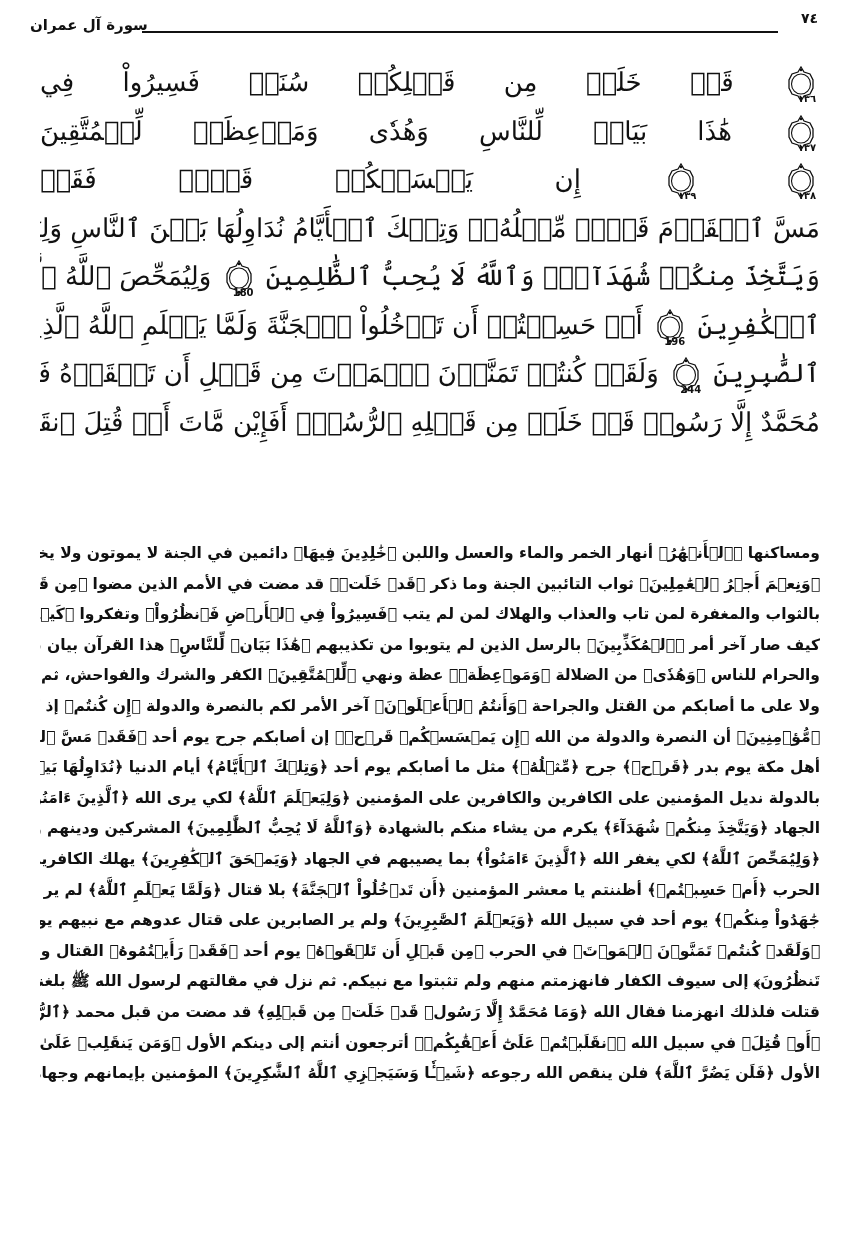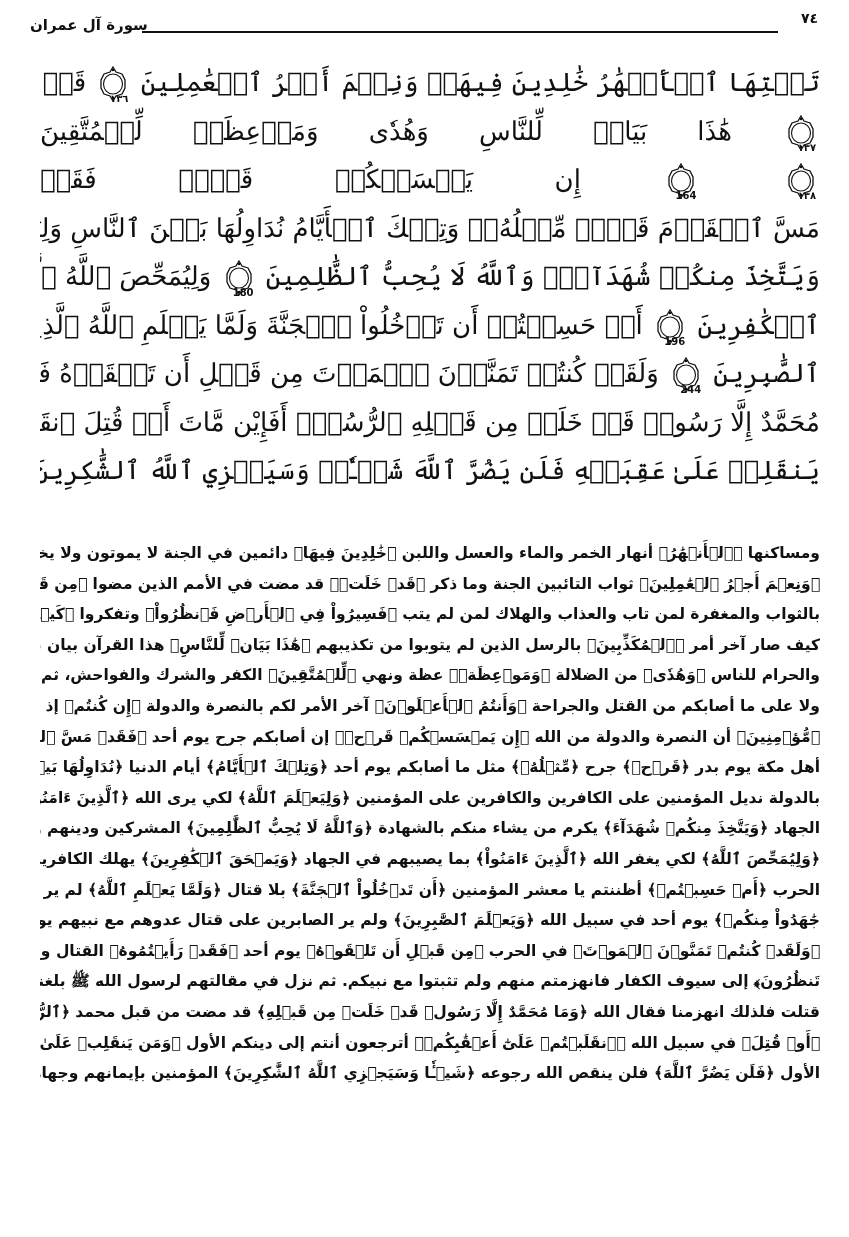--- a/index.html
+++ b/index.html
@@ -67,21 +67,21 @@
 
 <div class="page">
 
   <div class="header">
     <span class="surah-name">سورة آل عمران</span>
     <div class="header-rule"></div>
     <span class="page-number">٧٤</span>
   </div>
 
   <div class="quran" id="quran-block">
-      <div class="q-line"><span>تَحۡتِهَا ٱلۡأَنۡهَٰرُ خَٰلِدِينَ فِيهَاۚ وَنِعۡمَ أَجۡرُ ٱلۡعَٰمِلِينَ</span> <span class="ayah-marker"><svg width="30" height="36" viewBox="0 0 30 36">
+      <div class="q-line"> <span class="ayah-marker"><svg width="30" height="36" viewBox="0 0 30 36">
             <path d="M15 1 L18 6 L24 8 L27 14 L27 22 L24 28 L18 30 L15 35 L12 30 L6 28 L3 22 L3 14 L6 8 L12 6 Z" fill="none" stroke="#111" stroke-width="1.3"></path>
             <ellipse cx="15" cy="18" rx="9.5" ry="10" fill="none" stroke="#111" stroke-width="1.1"></ellipse>
             <circle cx="15" cy="4" r="1.3" fill="#111"></circle>
             <circle cx="15" cy="32" r="1.3" fill="#111"></circle>
           </svg><span class="ayah-num">١٣٦</span></span> <span>قَدۡ خَلَتۡ مِن قَبۡلِكُمۡ سُنَنٞ فَسِيرُواْ فِي</span> </div>
       <div class="q-line"> <span class="ayah-marker"><svg width="30" height="36" viewBox="0 0 30 36">
             <path d="M15 1 L18 6 L24 8 L27 14 L27 22 L24 28 L18 30 L15 35 L12 30 L6 28 L3 22 L3 14 L6 8 L12 6 Z" fill="none" stroke="#111" stroke-width="1.3"></path>
             <ellipse cx="15" cy="18" rx="9.5" ry="10" fill="none" stroke="#111" stroke-width="1.1"></ellipse>
             <circle cx="15" cy="4" r="1.3" fill="#111"></circle>
             <circle cx="15" cy="32" r="1.3" fill="#111"></circle>
@@ -89,42 +89,41 @@
       <div class="q-line"><span class="ayah-marker"><svg width="30" height="36" viewBox="0 0 30 36">
             <path d="M15 1 L18 6 L24 8 L27 14 L27 22 L24 28 L18 30 L15 35 L12 30 L6 28 L3 22 L3 14 L6 8 L12 6 Z" fill="none" stroke="#111" stroke-width="1.3"></path>
             <ellipse cx="15" cy="18" rx="9.5" ry="10" fill="none" stroke="#111" stroke-width="1.1"></ellipse>
             <circle cx="15" cy="4" r="1.3" fill="#111"></circle>
             <circle cx="15" cy="32" r="1.3" fill="#111"></circle>
           </svg><span class="ayah-num">١٣٨</span></span>  <span class="ayah-marker"><svg width="30" height="36" viewBox="0 0 30 36">
             <path d="M15 1 L18 6 L24 8 L27 14 L27 22 L24 28 L18 30 L15 35 L12 30 L6 28 L3 22 L3 14 L6 8 L12 6 Z" fill="none" stroke="#111" stroke-width="1.3"></path>
             <ellipse cx="15" cy="18" rx="9.5" ry="10" fill="none" stroke="#111" stroke-width="1.1"></ellipse>
             <circle cx="15" cy="4" r="1.3" fill="#111"></circle>
             <circle cx="15" cy="32" r="1.3" fill="#111"></circle>
-          </svg><span class="ayah-num">164</span></span> <span>إِن يَمۡسَسۡكُمۡ قَرۡحٞ فَقَدۡ</span> </div>
+          </svg><span class="ayah-num">١٣٩</span></span> <span>إِن يَمۡسَسۡكُمۡ قَرۡحٞ فَقَدۡ</span> </div>
       <div class="q-line"><span>مَسَّ ٱلۡقَوۡمَ قَرۡحٞ مِّثۡلُهُۥۚ وَتِلۡكَ ٱلۡأَيَّامُ نُدَاوِلُهَا بَيۡنَ ٱلنَّاسِ وَلِيَعۡلَمَ ٱللَّهُ ٱلَّذِينَ ءَامَنُواْ</span> </div>
       <div class="q-line"><span>وَيَتَّخِذَ مِنكُمۡ شُهَدَآءَۗ وَٱللَّهُ لَا يُحِبُّ ٱلظَّٰلِمِينَ</span> <span class="ayah-marker"><svg width="30" height="36" viewBox="0 0 30 36">
             <path d="M15 1 L18 6 L24 8 L27 14 L27 22 L24 28 L18 30 L15 35 L12 30 L6 28 L3 22 L3 14 L6 8 L12 6 Z" fill="none" stroke="#111" stroke-width="1.3"></path>
             <ellipse cx="15" cy="18" rx="9.5" ry="10" fill="none" stroke="#111" stroke-width="1.1"></ellipse>
             <circle cx="15" cy="4" r="1.3" fill="#111"></circle>
             <circle cx="15" cy="32" r="1.3" fill="#111"></circle>
           </svg><span class="ayah-num">180</span></span> <span>وَلِيُمَحِّصَ ٱللَّهُ ٱلَّذِينَ ءَامَنُواْ وَيَمۡحَقَ</span> </div>
       <div class="q-line"><span>ٱلۡكَٰفِرِينَ</span> <span class="ayah-marker"><svg width="30" height="36" viewBox="0 0 30 36">
             <path d="M15 1 L18 6 L24 8 L27 14 L27 22 L24 28 L18 30 L15 35 L12 30 L6 28 L3 22 L3 14 L6 8 L12 6 Z" fill="none" stroke="#111" stroke-width="1.3"></path>
             <ellipse cx="15" cy="18" rx="9.5" ry="10" fill="none" stroke="#111" stroke-width="1.1"></ellipse>
             <circle cx="15" cy="4" r="1.3" fill="#111"></circle>
             <circle cx="15" cy="32" r="1.3" fill="#111"></circle>
           </svg><span class="ayah-num">196</span></span> <span>أَمۡ حَسِبۡتُمۡ أَن تَدۡخُلُواْ ٱلۡجَنَّةَ وَلَمَّا يَعۡلَمِ ٱللَّهُ ٱلَّذِينَ جَٰهَدُواْ مِنكُمۡ وَيَعۡلَمَ</span> </div>
       <div class="q-line"><span>ٱلصَّٰبِرِينَ</span> <span class="ayah-marker"><svg width="30" height="36" viewBox="0 0 30 36">
             <path d="M15 1 L18 6 L24 8 L27 14 L27 22 L24 28 L18 30 L15 35 L12 30 L6 28 L3 22 L3 14 L6 8 L12 6 Z" fill="none" stroke="#111" stroke-width="1.3"></path>
             <ellipse cx="15" cy="18" rx="9.5" ry="10" fill="none" stroke="#111" stroke-width="1.1"></ellipse>
             <circle cx="15" cy="4" r="1.3" fill="#111"></circle>
             <circle cx="15" cy="32" r="1.3" fill="#111"></circle>
           </svg><span class="ayah-num">244</span></span> <span>وَلَقَدۡ كُنتُمۡ تَمَنَّوۡنَ ٱلۡمَوۡتَ مِن قَبۡلِ أَن تَلۡقَوۡهُ فَقَدۡ رَأَيۡتُمُوهُ وَأَنتُمۡ تَنظُرُونَ</span>   </div>
       <div class="q-line"><span>مُحَمَّدٌ إِلَّا رَسُولٞ قَدۡ خَلَتۡ مِن قَبۡلِهِ ٱلرُّسُلُۚ أَفَإِيْن مَّاتَ أَوۡ قُتِلَ ٱنقَلَبۡتُمۡ عَلَىٰٓ أَعۡقَٰبِكُمۡۚ وَمَن</span> </div>
-      <div class="q-line"><span>يَنقَلِبۡ عَلَىٰ عَقِبَيۡهِ فَلَن يَضُرَّ ٱللَّهَ شَيۡـٔٗاۗ وَسَيَجۡزِي ٱللَّهُ ٱلشَّٰكِرِينَ</span>   </div>
     </div>
 
   <div class="commentary" id="commentary-block">
       <div class="c-line">ومساكنها ﴿ٱلۡأَنۡهَٰرُ﴾ أنهار الخمر والماء والعسل واللبن ﴿خَٰلِدِينَ فِيهَا﴾ دائمين في الجنة لا يموتون ولا يخرجون منها</div>
       <div class="c-line">﴿وَنِعۡمَ أَجۡرُ ٱلۡعَٰمِلِينَ﴾ ثواب التائبين الجنة وما ذكر ﴿قَدۡ خَلَتۡ﴾ قد مضت في الأمم الذين مضوا ﴿مِن قَبۡلِكُمۡ سُنَنٞ﴾</div>
       <div class="c-line">بالثواب والمغفرة لمن تاب والعذاب والهلاك لمن لم يتب ﴿فَسِيرُواْ فِي ٱلۡأَرۡضِ فَٱنظُرُواْ﴾ وتفكروا ﴿كَيۡفَ كَانَ عَٰقِبَةُ﴾</div>
       <div class="c-line">كيف صار آخر أمر ﴿ٱلۡمُكَذِّبِينَ﴾ بالرسل الذين لم يتوبوا من تكذيبهم ﴿هَٰذَا بَيَانٞ لِّلنَّاسِ﴾ هذا القرآن بيان بالحلال</div>
       <div class="c-line">والحرام للناس ﴿وَهُدٗى﴾ من الضلالة ﴿وَمَوۡعِظَةٞ﴾ عظة ونهي ﴿لِّلۡمُتَّقِينَ﴾ الكفر والشرك والفواحش، ثم عزاهم فيما</div>
       <div class="c-line">ولا على ما أصابكم من القتل والجراحة ﴿وَأَنتُمُ ٱلۡأَعۡلَوۡنَ﴾ آخر الأمر لكم بالنصرة والدولة ﴿إِن كُنتُم﴾ إذ كنتم</div>
       <div class="c-line">﴿مُّؤۡمِنِينَ﴾ أن النصرة والدولة من الله ﴿إِن يَمۡسَسۡكُمۡ قَرۡحٞ﴾ إن أصابكم جرح يوم أحد ﴿فَقَدۡ مَسَّ ٱلۡقَوۡمَ﴾ فقد أصاب</div>

